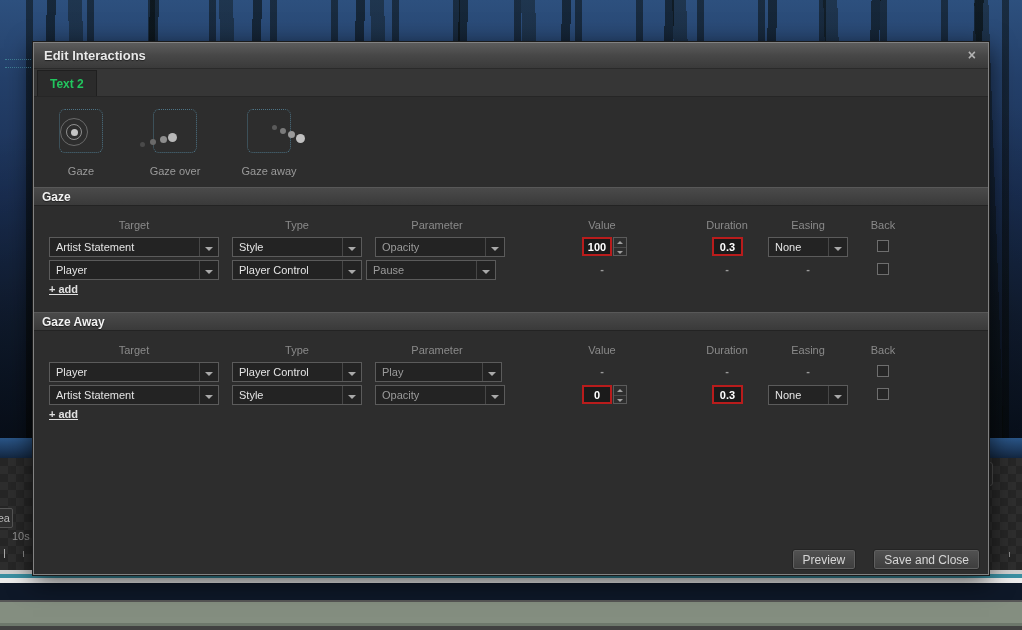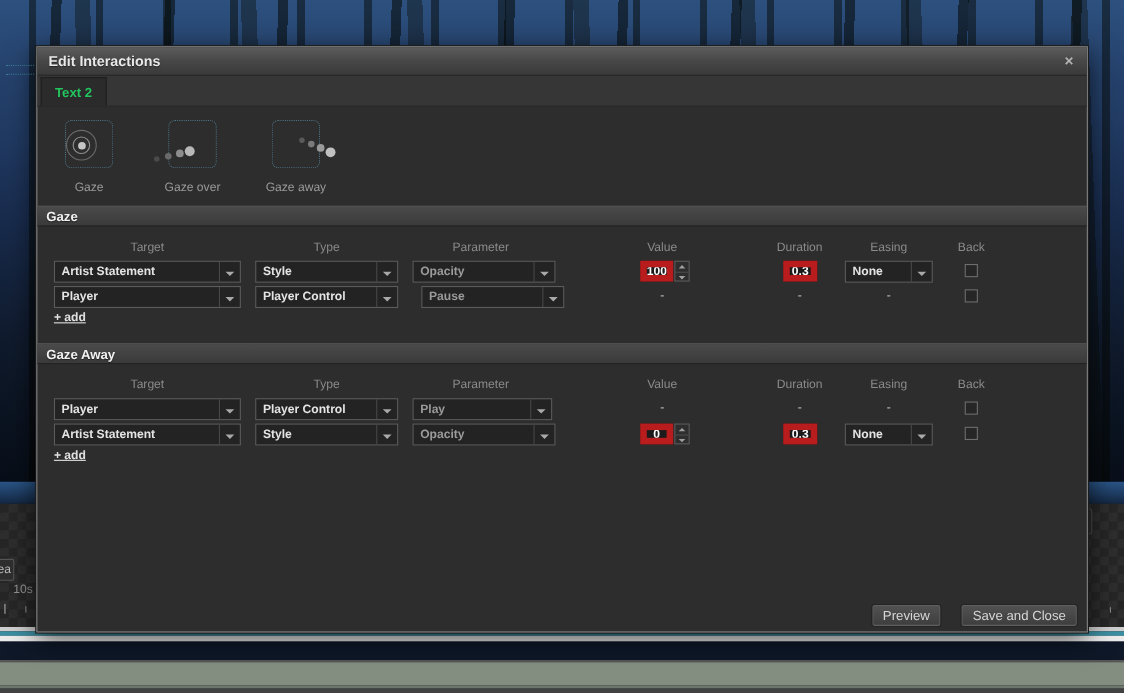--- a/index.html
+++ b/index.html
@@ -59,25 +59,25 @@
   .ring2{position:absolute;left:6px;top:14px;width:16px;height:16px;border:1px solid #8f8f8f;border-radius:50%}
   .cdot{position:absolute;left:11px;top:19px;width:7px;height:7px;background:#c4c4c4;border-radius:50%}
   .gdot{position:absolute;border-radius:50%}
 
   .secbar{position:absolute;left:0;right:0;height:19px;background:linear-gradient(#4a4a4a,#3a3a3a);
     border-top:1px solid #585858;border-bottom:1px solid #232323;display:flex;align-items:center}
   .secbar span{padding-left:8px;font-weight:bold;font-size:12px;color:#f2f2f2;text-shadow:0 1px 1px #1d1d1d}
   .colh{position:absolute;transform:translateX(-50%);color:#8a8a8a;font-weight:normal;font-size:11px;white-space:nowrap}
   .row{position:absolute;left:0;right:0;height:22px}
   .dd{position:absolute;top:0;height:20px;background:#232323;border:1px solid #5b5b5b;display:flex;align-items:stretch;cursor:pointer}
-  .dd .lbl{flex:1;display:flex;align-items:center;padding:0 6px;font-weight:bold;font-size:11px;color:#e4e4e4;white-space:nowrap;overflow:hidden}
+  .dd .lbl{flex:1;display:flex;align-items:center;padding:0 6px;font-weight:normal;font-size:11px;color:#e4e4e4;white-space:nowrap;overflow:hidden}
   .dd.dim .lbl{color:#9b9b9b}
   .dd .arw{width:19px;border-left:1px solid #474747;display:flex;align-items:center;justify-content:center}
   .dd .arw i{border:4px solid transparent;border-top-color:#a9a9a9;margin-top:8px}
-  .ni{position:absolute;top:0;width:30px;height:19px;background:#1b1b1b;border:6px solid #b91c1c;
+  .ni{position:absolute;top:0;width:30px;height:19px;background:#1b1b1b;border:2px solid #b91c1c;
     color:#fff;font:bold 11px "Liberation Sans",sans-serif;text-align:center;padding:0}
   .spin{position:absolute;top:0;width:14px;height:19px;border:1px solid #5b5b5b;background:#2e2e2e;
     display:flex;flex-direction:column;cursor:pointer}
   .spin span{flex:1;display:flex;align-items:center;justify-content:center}
   .spin .up{border-bottom:1px solid #4a4a4a}
   .spin .up i{border:3px solid transparent;border-bottom-color:#a0a0a0;margin-bottom:3px}
   .spin .dn i{border:3px solid transparent;border-top-color:#a0a0a0;margin-top:3px}
   .chk{position:absolute;top:3px;width:12px;height:12px;border:1px solid #6e6e6e;background:#262626;cursor:pointer}
   .dash{position:absolute;top:3px;transform:translateX(-50%);color:#9a9a9a;font-weight:bold;font-size:11px}
   .addlink{position:absolute;left:15px;color:#e0e0e0;font-weight:bold;font-size:11px;
@@ -204,21 +204,21 @@
         <span class="arw">
             <i></i>
           </span>
       </div>
       <div class="dd" style="left:198px;width:130px">
         <span class="lbl">Player Control</span>
         <span class="arw">
             <i></i>
           </span>
       </div>
-      <div class="dd dim" style="left:349px;width:130px">
+      <div class="dd dim" style="left:332px;width:130px">
         <span class="lbl">Pause</span>
         <span class="arw">
             <i></i>
           </span>
       </div>
       <span class="dash" style="left:568px">-</span>
       <span class="dash" style="left:693px">-</span>
       <span class="dash" style="left:774px">-</span>
       <span class="chk" style="left:843px"></span>
     </div>

